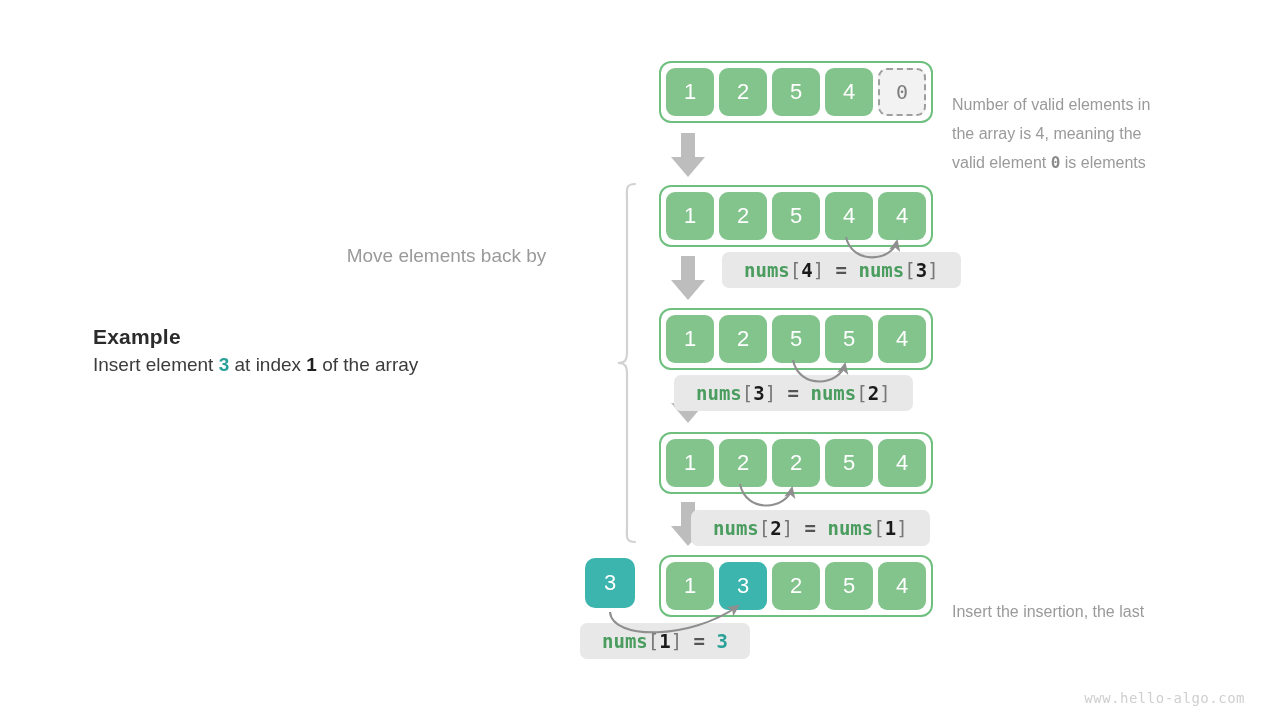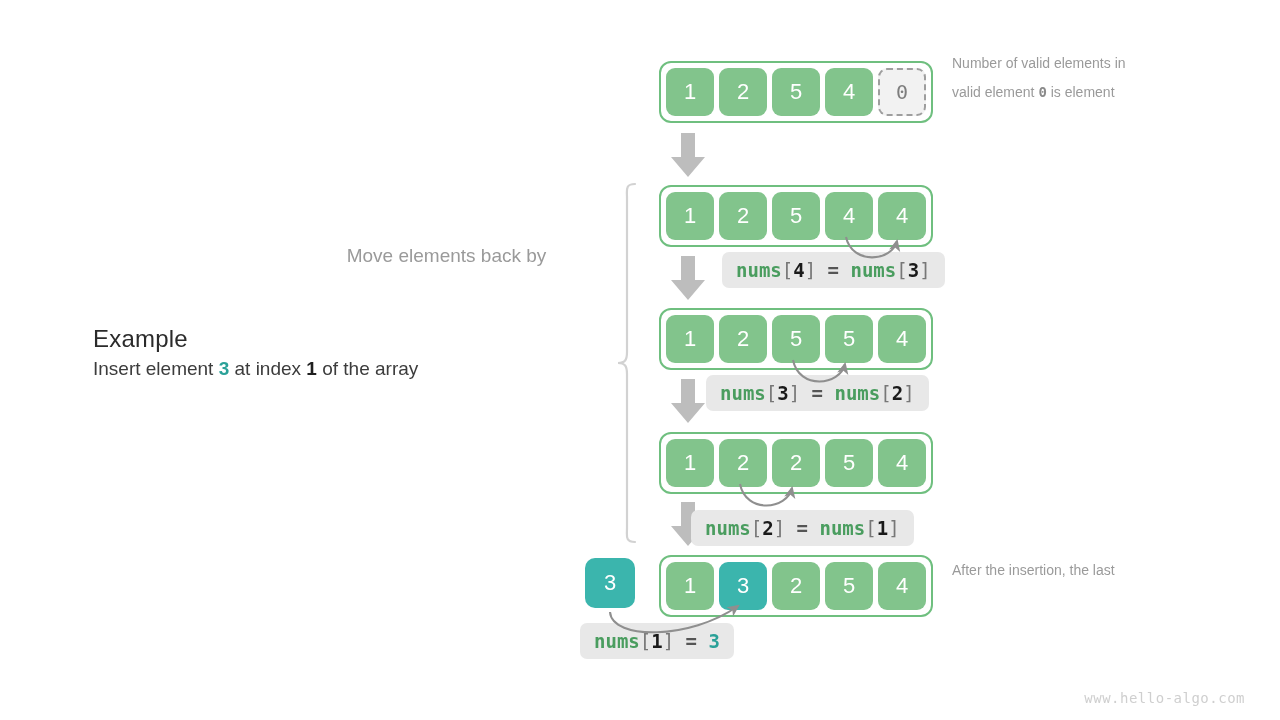--- a/index.html
+++ b/index.html
@@ -21,22 +21,22 @@
   }
 
   
   #example-block {
     position: absolute;
     left: 93px;
     top: 325px;
     width: 460px;
   }
   #example-title {
-    font-size: 24px;
-    font-weight: normal;
+    font-size: 21px;
+    font-weight: bold;
     color: #2b2b2b;
     letter-spacing: .2px;
   }
   #example-desc {
     margin-top: 5px;
     font-size: 19px;
     color: #3c3c3c;
     white-space: nowrap;
   }
   #example-desc .val-teal {
@@ -124,40 +124,41 @@
     position: absolute;
     width: 34px;
     height: 44px;
   }
 
   
   .code-label {
     position: absolute;
     background: #e8e8e8;
     border-radius: 7px;
-    padding: 7px 14px;
+    padding: 7px 22px;
     font-family: "DejaVu Sans Mono", monospace;
     font-size: 19px;
     font-weight: bold;
     white-space: nowrap;
     color: #555;
     letter-spacing: 0px;
   }
   .code-label .nums { color: #4a9d5f; }
   .code-label .brk  { color: #777777; font-weight: normal; }
   .code-label .idx  { color: #1a1a1a; }
   .code-label .eq   { color: #555555; }
   .code-label .teal { color: #2aa198; }
 
   
   .note {
     position: absolute;
-    font-size: 14px;
+    font-size: 16px;
     line-height: 29px;
     color: #9a9a9a;
+    margin-top: 41px;
   }
   .note .mono0 {
     font-family: "DejaVu Sans Mono", monospace;
     font-weight: bold;
     color: #8a8a8a;
   }
 
   
   #curves {
     position: absolute;
@@ -198,21 +199,22 @@
   <div class="array-row" id="row-initial" style="left:659px; top:61px;">
       <div class="cell">1</div>
       <div class="cell">2</div>
       <div class="cell">5</div>
       <div class="cell">4</div>
       <div class="cell invalid">0</div>
     </div>
 
   <div class="note" style="left:952px; top:49px; width:310px;">
     <div>Number of valid elements in</div>
-    <div><span>valid element </span><span class="mono0">0</span><span> is element</span></div>
+    <div>the array is 4, meaning the</div>
+    <div><span>valid element </span><span class="mono0">0</span><span> is elements</span></div>
   </div>
 
   <svg class="down-arrow" style="left:671px; top:133px;" viewBox="0 0 34 44">
     <path d="M10 0 L24 0 L24 24 L34 24 L17 44 L0 24 L10 24 Z" fill="#bdbdbd"></path>
   </svg>
 
   <div class="array-row" id="row-shift-4" style="left:659px; top:185px;">
       <div class="cell">1</div>
       <div class="cell">2</div>
       <div class="cell">5</div>
@@ -231,21 +233,21 @@
       <div class="cell">2</div>
       <div class="cell">5</div>
       <div class="cell">5</div>
       <div class="cell">4</div>
     </div>
 
   <svg class="down-arrow" style="left:671px; top:379px;" viewBox="0 0 34 44">
     <path d="M10 0 L24 0 L24 24 L34 24 L17 44 L0 24 L10 24 Z" fill="#bdbdbd"></path>
   </svg>
 
-  <div class="code-label" id="code-nums3-nums2" style="left:706px; top:375px;text-align:center;"><span class="nums">nums</span><span class="brk">[</span><span class="idx">3</span><span class="brk">]</span><span class="eq">&nbsp;=&nbsp;</span><span class="nums">nums</span><span class="brk">[</span><span class="idx">2</span><span class="brk">]</span></div>
+  <div class="code-label" id="code-nums3-nums2" style="left:674px; top:375px;text-align:center;"><span class="nums">nums</span><span class="brk">[</span><span class="idx">3</span><span class="brk">]</span><span class="eq">&nbsp;=&nbsp;</span><span class="nums">nums</span><span class="brk">[</span><span class="idx">2</span><span class="brk">]</span></div>
 
   <div class="array-row" id="row-shift-2" style="left:659px; top:432px;">
       <div class="cell">1</div>
       <div class="cell">2</div>
       <div class="cell">2</div>
       <div class="cell">5</div>
       <div class="cell">4</div>
     </div>
 
   <svg class="down-arrow" style="left:671px; top:502px;" viewBox="0 0 34 44">
@@ -262,21 +264,21 @@
       <div class="cell">1</div>
       <div class="cell teal">3</div>
       <div class="cell">2</div>
       <div class="cell">5</div>
       <div class="cell">4</div>
     </div>
 
   <div class="code-label" id="code-nums1-3" style="left:580px; top:623px;"><span class="nums">nums</span><span class="brk">[</span><span class="idx">1</span><span class="brk">]</span><span class="eq">&nbsp;=&nbsp;</span><span class="teal">3</span></div>
 
   <div class="note" style="left:952px; top:556px; width:320px;">
-    <div>After the insertion, the last</div>
+    <div>Insert the insertion, the last</div>
   </div>
 
   <svg id="curves" viewBox="0 0 1280 720">
     <defs>
       <marker id="ah" markerWidth="7" markerHeight="7" refX="5.2" refY="3.3" orient="auto" markerUnits="strokeWidth">
         <path d="M0.4,0.6 L6.2,3.3 L0.4,6 L1.9,3.3 Z" fill="#8f8f8f"></path>
       </marker>
     </defs>
 
     <path d="M846 237 C 852 265, 892 262, 897 241" fill="none" stroke="#8f8f8f" stroke-width="2.1" marker-end="url(#ah)"></path>

